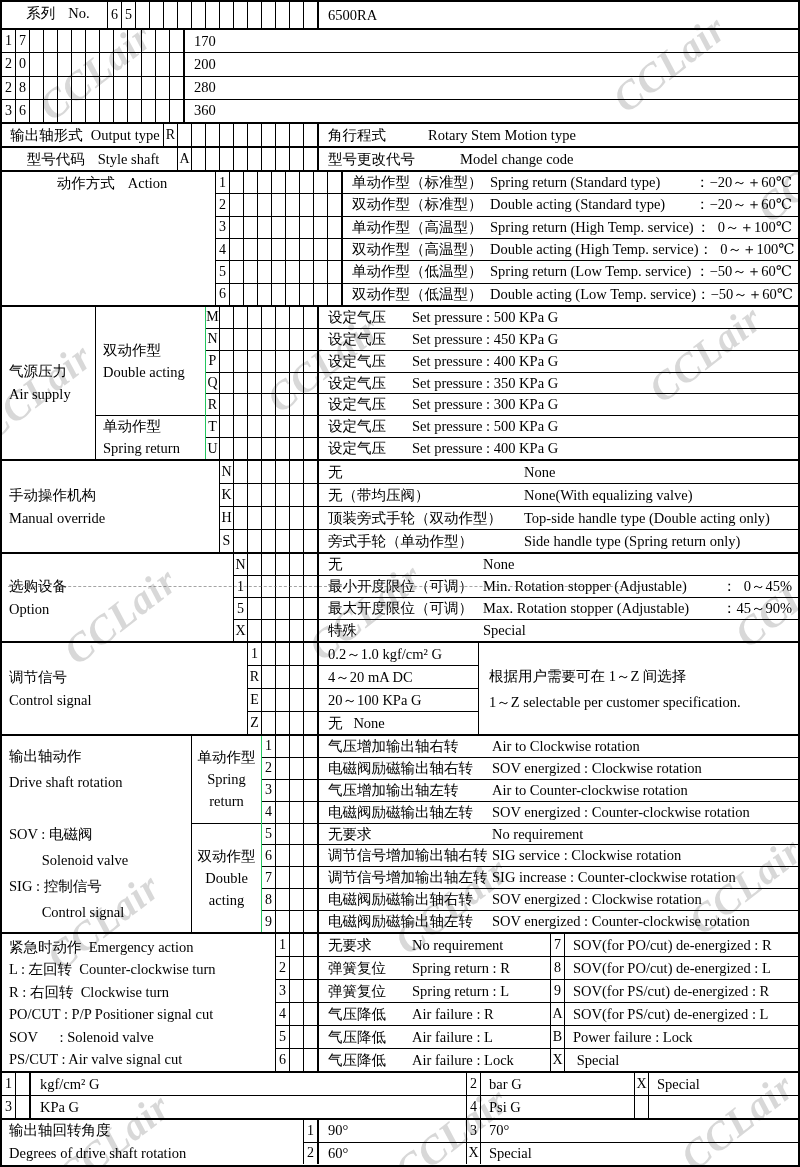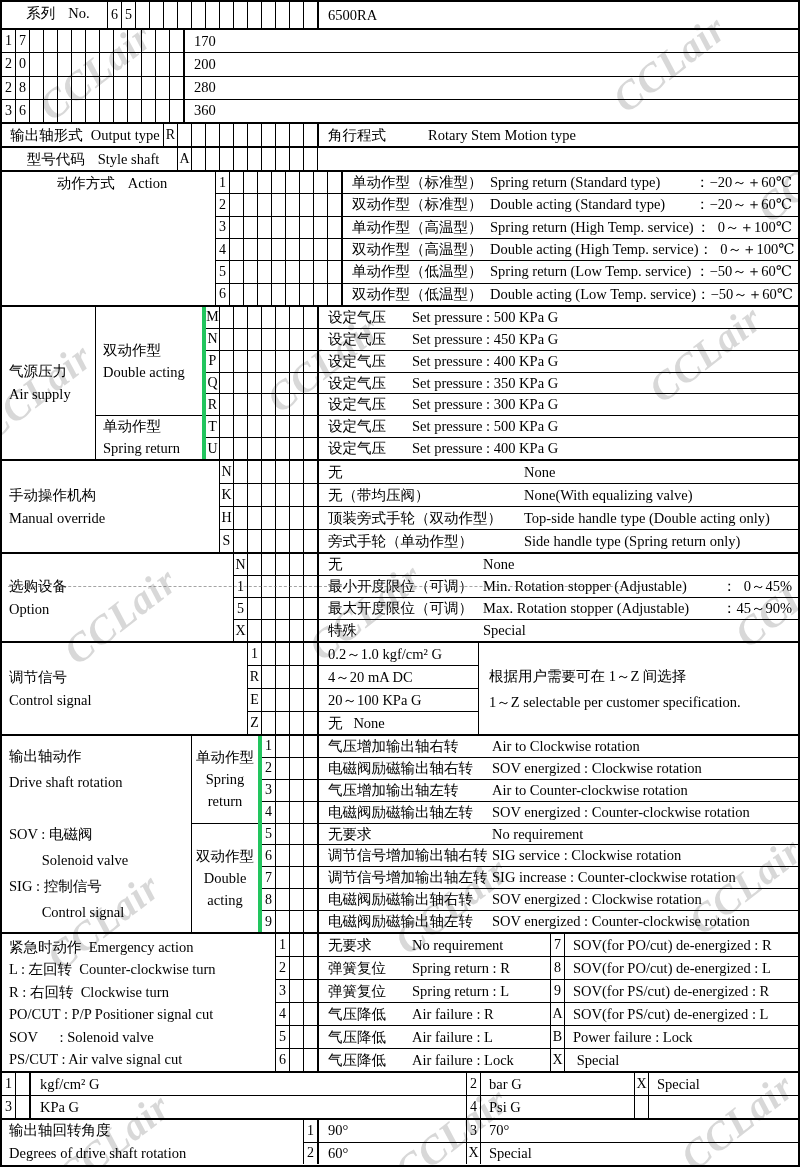--- a/index.html
+++ b/index.html
@@ -6,21 +6,21 @@
   .sheet{position:relative;width:800px;height:1167px;background:#fff;overflow:hidden;
          font-family:"Liberation Serif","DejaVu Serif",serif;color:#000}
   .tbl{position:absolute;left:0;top:0;width:796px;height:1163px;border:2px solid #000;
        display:flex;flex-direction:column}
   .sec{display:flex;border-top:2px solid #000;min-height:0}
   .sec:first-child{border-top:none}
   .lab{border-right:1px solid #000;display:flex;flex-direction:column;justify-content:center;
        padding-left:7px;overflow:hidden;font-size:14.5px;line-height:23px;white-space:pre;box-sizing:border-box;flex:none}
   .lab.single{flex-direction:row;align-items:flex-start}
   .lab .en{margin-left:13px}
-  .subcol{display:flex;flex-direction:column;border-right:4px solid #22c55e;box-sizing:border-box;flex:none}
+  .subcol{display:flex;flex-direction:column;border-right:1px solid #22c55e;box-sizing:border-box;flex:none}
   .sub{display:flex;flex-direction:column;justify-content:center;padding-left:7px;font-size:14.5px;
        line-height:22px;white-space:pre;overflow:hidden}
   .sub.ctr{padding-left:0;text-align:center}
   .sub.bline{border-bottom:1px solid #000}
   .rows{flex:1;display:flex;flex-direction:column;min-width:0}
   .row{flex:1;display:flex;align-items:stretch;border-bottom:1px solid #000;min-height:0}
   .row:last-child{border-bottom:none}
   .code{width:14px;flex:none;border-right:1px solid #000;box-sizing:border-box;display:flex;
         align-items:center;justify-content:center;font-size:14px;overflow:hidden}
   .code2{width:14px;flex:none;border-left:1px solid #000;box-sizing:border-box;display:flex;
@@ -126,20 +126,24 @@
 
     <section class="sec" style="height:22px;flex:none">
       <div class="lab single" style="width:176px">
         <span class="cn">型号代码</span>
         <span class="en">Style shaft</span>
       </div>
       <div class="rows">
         <div class="row">
           <div class="code">A</div>
           <div class="grid" style="width:126px"></div>
+          <div class="desc">
+            <span class="cn" style="width:132px">型号更改代号</span>
+            <span>Model change code</span>
+          </div>
         </div>
       </div>
     </section>
 
     <section class="sec" style="height:133px;flex:none">
       <div class="lab single" style="width:214px">
         <span class="cn">动作方式</span>
         <span class="en">Action</span>
       </div>
       <div class="rows">

